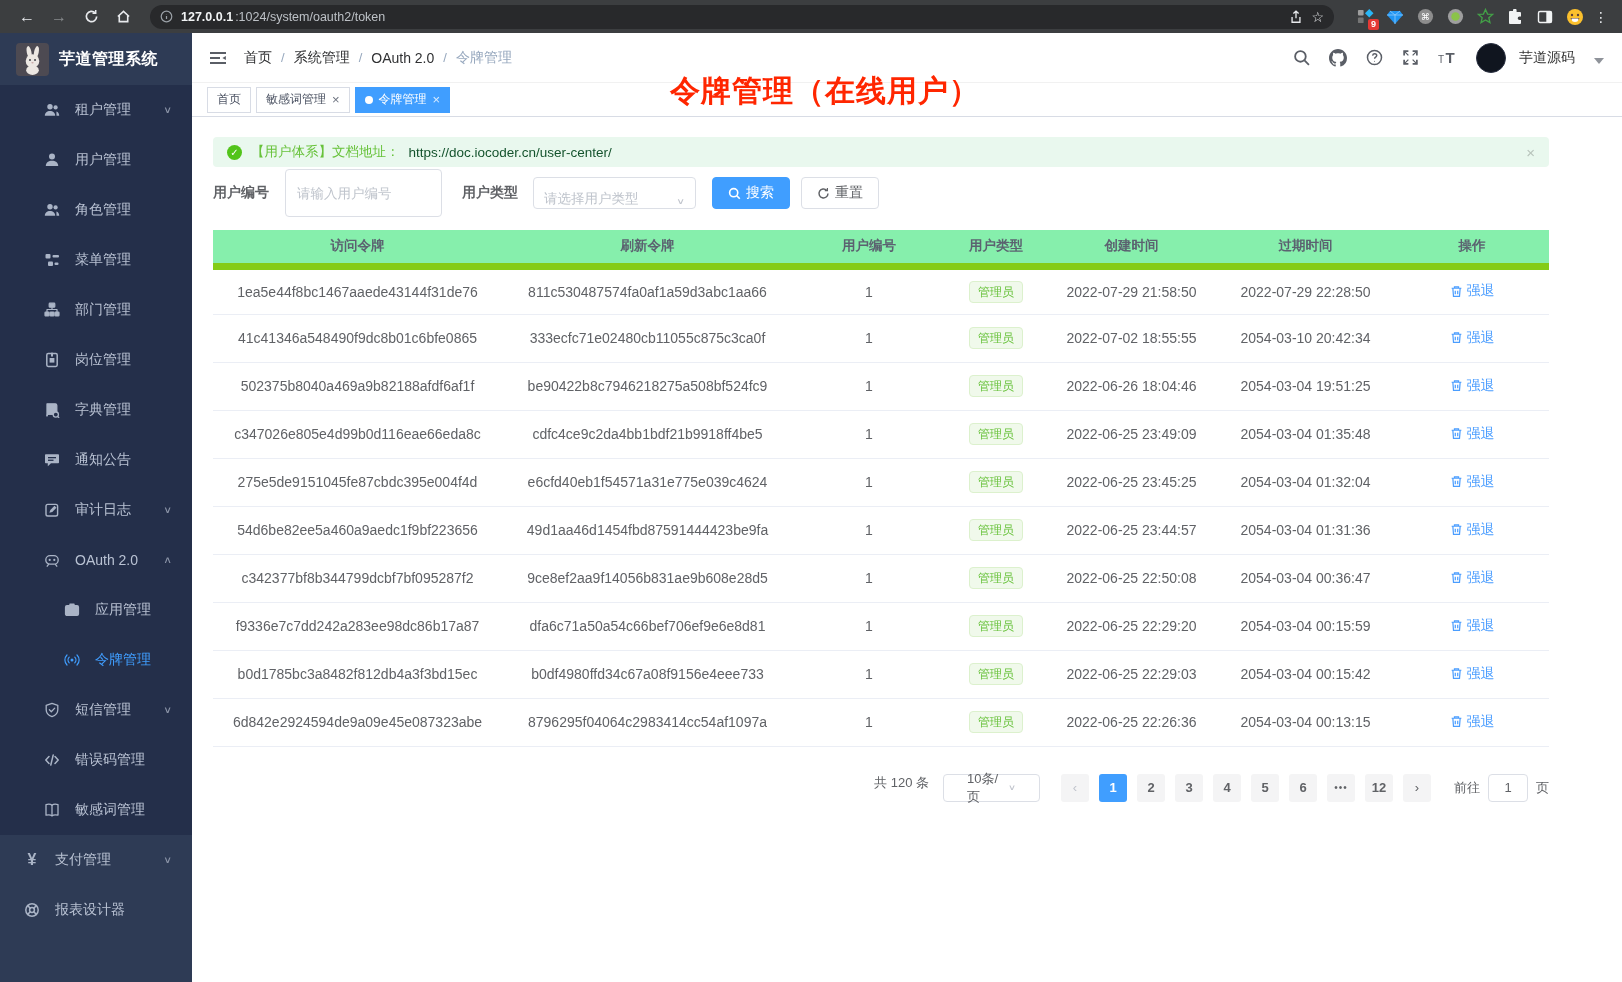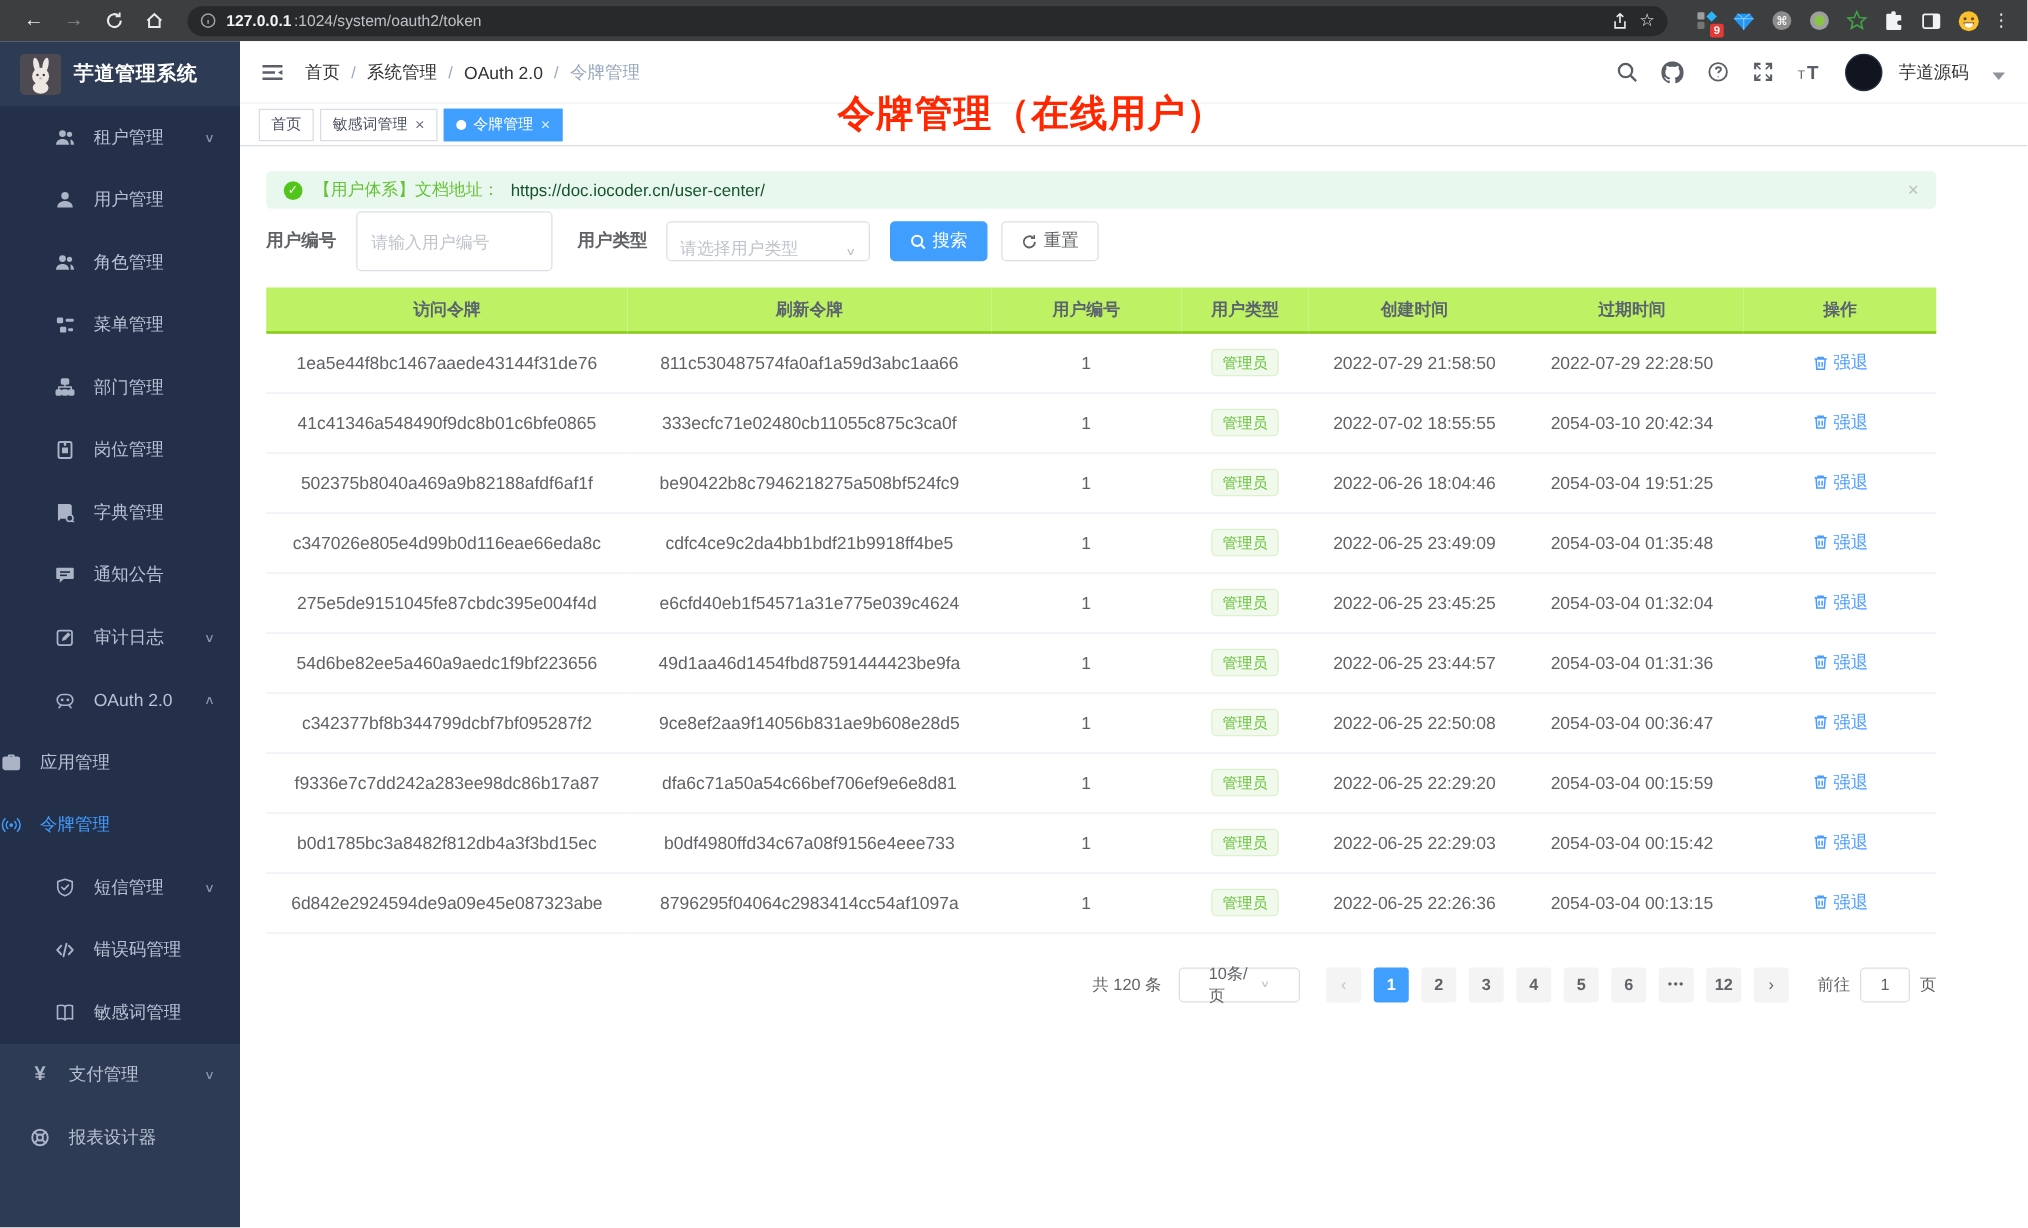--- a/index.html
+++ b/index.html
@@ -24,21 +24,21 @@
   .app { display:flex; height:949px; }
   
   .sidebar { width:192px; background:#2e3b55; color:#b9c2d3; flex:0 0 192px; display:flex; flex-direction:column; }
   .logo-bar { height:52px; display:flex; align-items:center; gap:10px; padding-left:16px; flex:0 0 52px; }
   .logo-title { color:#fff; font-size:16px; font-weight:bold; letter-spacing:.5px; }
   .menu-sub { background:#242f4a; }
   .menu-item { height:50px; display:flex; align-items:center; font-size:14px; cursor:pointer; }
   .menu-item .mi-icon { width:18px; height:18px; margin-right:14px; display:inline-flex; align-items:center; justify-content:center; color:#aab4c6; flex:0 0 18px; }
   .menu-item.lvl0 { padding-left:23px; }
   .menu-item.lvl1 { padding-left:43px; }
-  .menu-item.lvl2 { }
+  .menu-item.lvl2 { padding-left:63px; }
   .menu-item .arrow { margin-left:auto; margin-right:20px; font-size:12px; color:#8b94a8; transform:scaleY(.8); }
   .menu-item.active, .menu-item.active .mi-icon { color:#409eff; }
   
   .main { flex:1; display:flex; flex-direction:column; background:#fff; position:relative; min-width:0; }
   .navbar { height:50px; flex:0 0 50px; display:flex; align-items:center; padding:0 18px 0 16px; border-bottom:1px solid #f1f1f1; }
   .hamburger { color:#5a5e66; margin-right:16px; display:flex; cursor:pointer; }
   .breadcrumb { font-size:14px; color:#303133; display:flex; align-items:center; }
   .breadcrumb .sep { color:#97a8be; margin:0 9px; font-size:13px; }
   .breadcrumb .crumb:last-child { color:#97a8be; }
   .nav-right { margin-left:auto; display:flex; align-items:center; gap:19px; color:#5a5e66; }
@@ -67,26 +67,26 @@
   .f-input { width:157px; height:48px; border:1px solid #dcdfe6; border-radius:4px; margin-left:16px; padding:0 11px; font-size:13.5px; color:#606266; outline:none; }
   .f-input::placeholder { color:#bfc4cc; }
   .f-select { width:163px; height:32px; border:1px solid #dcdfe6; border-radius:4px; margin-left:15px; display:flex; align-items:flex-end; padding:0 10px; color:#bfc4cc; font-size:13.5px; cursor:pointer; }
   .f-select .chev { margin-left:auto; color:#c0c4cc; font-size:12px; transform:scaleY(.7); }
   .gap20 { width:20px; } .gap16 { width:16px; } .gap11 { width:11px; }
   .btn { height:32px; border-radius:4px; font-size:14px; display:inline-flex; align-items:center; gap:5px; padding:0 15px; cursor:pointer; }
   .btn-primary { background:#409eff; border:1px solid #409eff; color:#fff; }
   .btn-plain { background:#fff; border:1px solid #dcdfe6; color:#606266; }
   
   table.grid { margin-top:21px; width:1336px; border-collapse:collapse; table-layout:fixed; font-size:14px; color:#606266; }
-  table.grid th { height:36px; background:#bef264; color:#5b6270; font-weight:bold; font-size:13.5px; border-bottom:2px solid #84cc16; text-align:center; }
+  table.grid th { height:36px; background:#86efac; color:#5b6270; font-weight:bold; font-size:13.5px; border-bottom:7px solid #84cc16; text-align:center; }
   table.grid td { height:48px; text-align:center; border-bottom:1px solid #ebeef5; overflow:hidden; white-space:nowrap; }
   .tag-success { display:inline-block; background:#f0f9eb; border:1px solid #dcf1cd; color:#67c23a; border-radius:4px; font-size:12px; padding:2px 8px; line-height:16px; }
   .action-link { color:#4a9dff; display:inline-flex; align-items:center; gap:4px; cursor:pointer; }
   
-  .pagination { width:1336px; margin-top:27px; display:flex; justify-content:flex-end; align-items:center; font-size:13px; color:#606266; }
+  .pagination { width:1336px; margin-top:27px; display:flex; justify-content:flex-end; font-size:13px; color:#606266; }
   .pg-total { margin-right:14px; }
   .pg-size { width:97px; height:28px; border:1px solid #dcdfe6; border-radius:4px; display:flex; align-items:center; padding:0 23px; color:#606266; cursor:pointer; }
   .pg-size .chev { margin-left:auto; color:#c0c4cc; font-size:11px; transform:scaleY(.7); }
   .pager { display:flex; align-items:center; margin-left:16px; }
   .pbtn { min-width:28px; height:28px; margin:0 5px; background:#f4f4f5; border-radius:3px; display:inline-flex; align-items:center; justify-content:center; font-weight:bold; color:#606266; cursor:pointer; padding:0 4px; }
   .pbtn.active { background:#409eff; color:#fff; }
   .pbtn.nav { font-weight:normal; }
   .pbtn.prev { color:#c0c4cc; }
   .pg-goto { margin-left:18px; display:flex; align-items:center; gap:8px; }
   .pg-goto input { width:40px; height:28px; border:1px solid #dcdfe6; border-radius:4px; text-align:center; font-size:13px; color:#606266; outline:none; }

